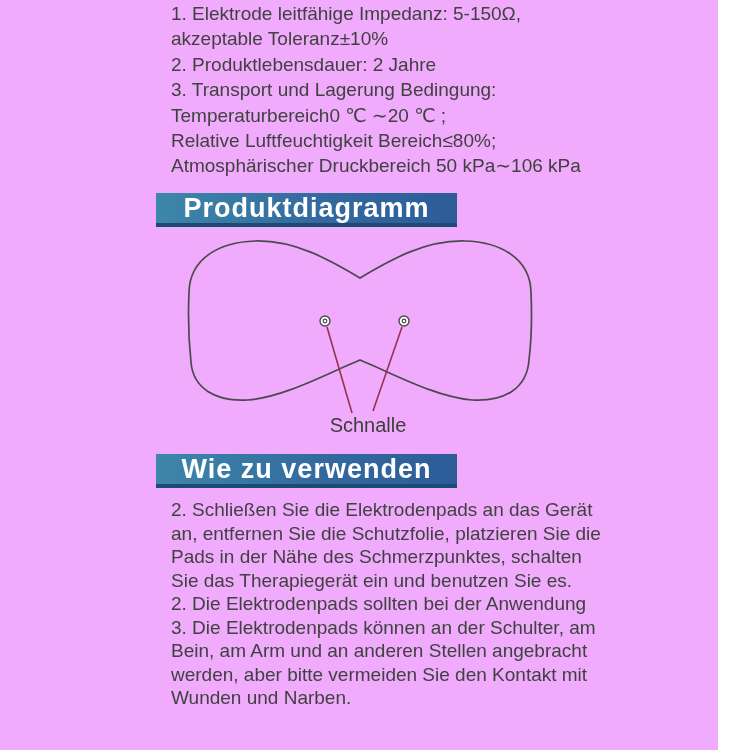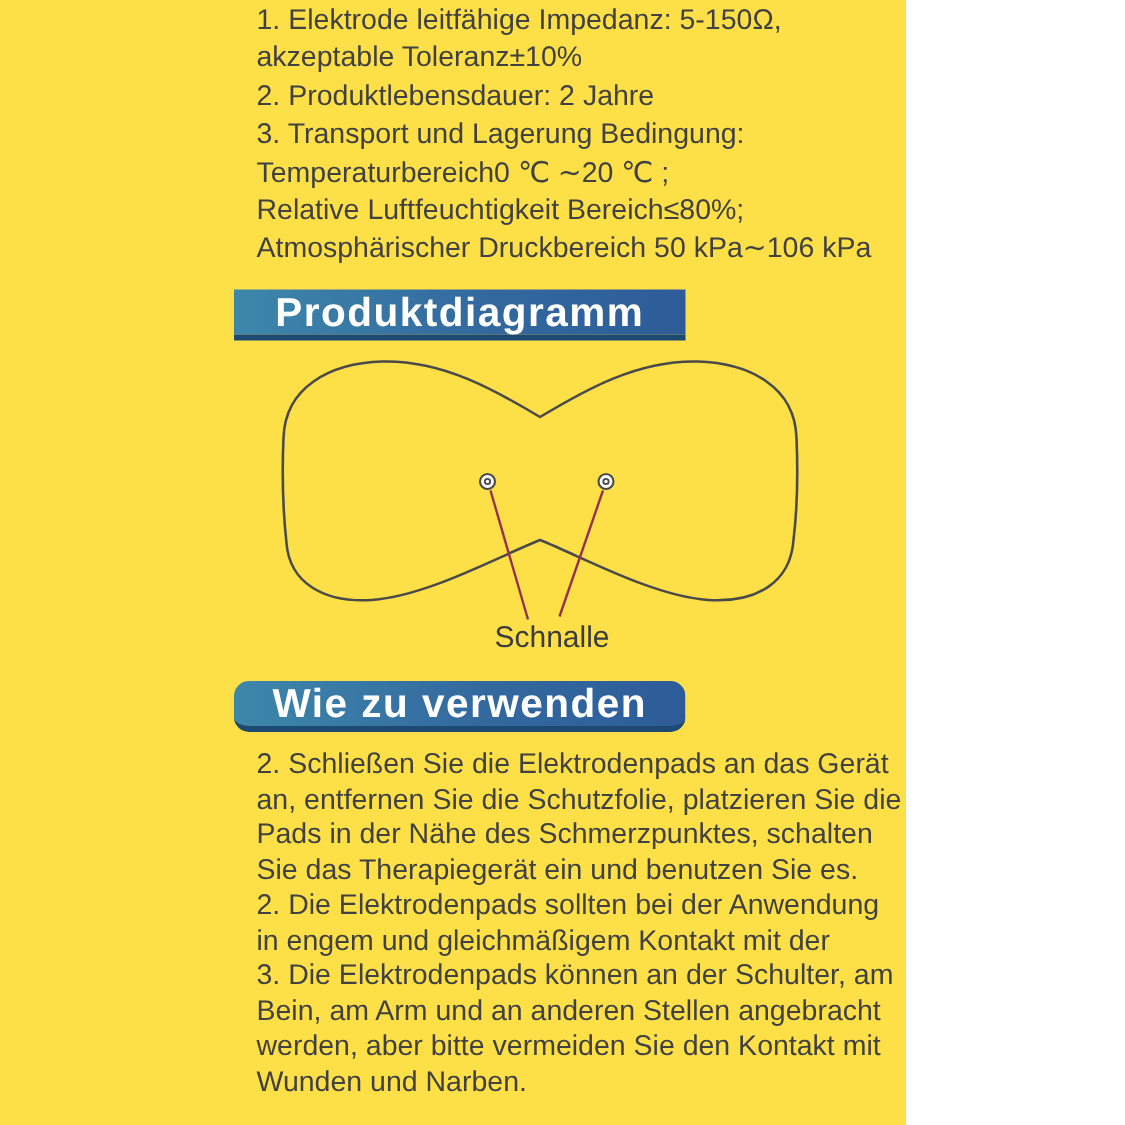--- a/index.html
+++ b/index.html
@@ -1,34 +1,34 @@
 <!DOCTYPE html>
 <html><head>
 <meta charset="utf-8">
 <style>
   html,body { margin:0; padding:0; }
   .page {
-    position:relative; width:604px; height:750px; overflow:hidden;
-    background:#fde047; color:#414141;
+    position:relative; width:718px; height:750px; overflow:hidden;
+    background:#f0abfc; color:#414141;
     font-family:"Liberation Sans","DejaVu Sans",sans-serif;
   }
   .tline { font-size:19px; white-space:nowrap; }
   .specs { position:absolute; left:171px; top:1px; }
   .specs .tline { line-height:25.4px; }
   .usage { position:absolute; left:171px; top:498px; }
   .usage .tline { line-height:23.5px; }
   .banner {
     position:absolute; left:156px; width:301px; height:30px;
     background:linear-gradient(90deg,#3d87aa 0%,#33699f 55%,#2d5c99 100%);
     border-bottom:4px solid #1c4a72;
     color:#ffffff; font-weight:bold; font-size:27px; line-height:31px;
     text-align:center; letter-spacing:1px; white-space:nowrap;
   }
   .banner-diagram { top:193px; }
-  .banner-usage   { top:454px;border-radius:10px; }
+  .banner-usage   { top:454px; }
   .diagram { position:absolute; left:160px; top:230px; width:420px; height:215px; }
   .diagram svg { position:absolute; left:0; top:0; }
   .diagram-label {
     position:absolute; left:128px; top:184px; width:160px;
     text-align:center; font-size:20px; color:#3d3d3d; white-space:nowrap;
   }
 </style>
 </head>
 <body>
 
@@ -64,20 +64,19 @@
   <div class="banner banner-usage">
     <span>Wie zu verwenden</span>
   </div>
 
   <section class="usage">
     <div class="tline">2. Schließen Sie die Elektrodenpads an das Gerät</div>
     <div class="tline">an, entfernen Sie die Schutzfolie, platzieren Sie die</div>
     <div class="tline">Pads in der Nähe des Schmerzpunktes, schalten</div>
     <div class="tline">Sie das Therapiegerät ein und benutzen Sie es.</div>
     <div class="tline">2. Die Elektrodenpads sollten bei der Anwendung</div>
-    <div class="tline">in engem und gleichmäßigem Kontakt mit der</div>
     <div class="tline">3. Die Elektrodenpads können an der Schulter, am</div>
     <div class="tline">Bein, am Arm und an anderen Stellen angebracht</div>
     <div class="tline">werden, aber bitte vermeiden Sie den Kontakt mit</div>
     <div class="tline">Wunden und Narben.</div>
   </section>
 
 </div>
 
 </body></html>

